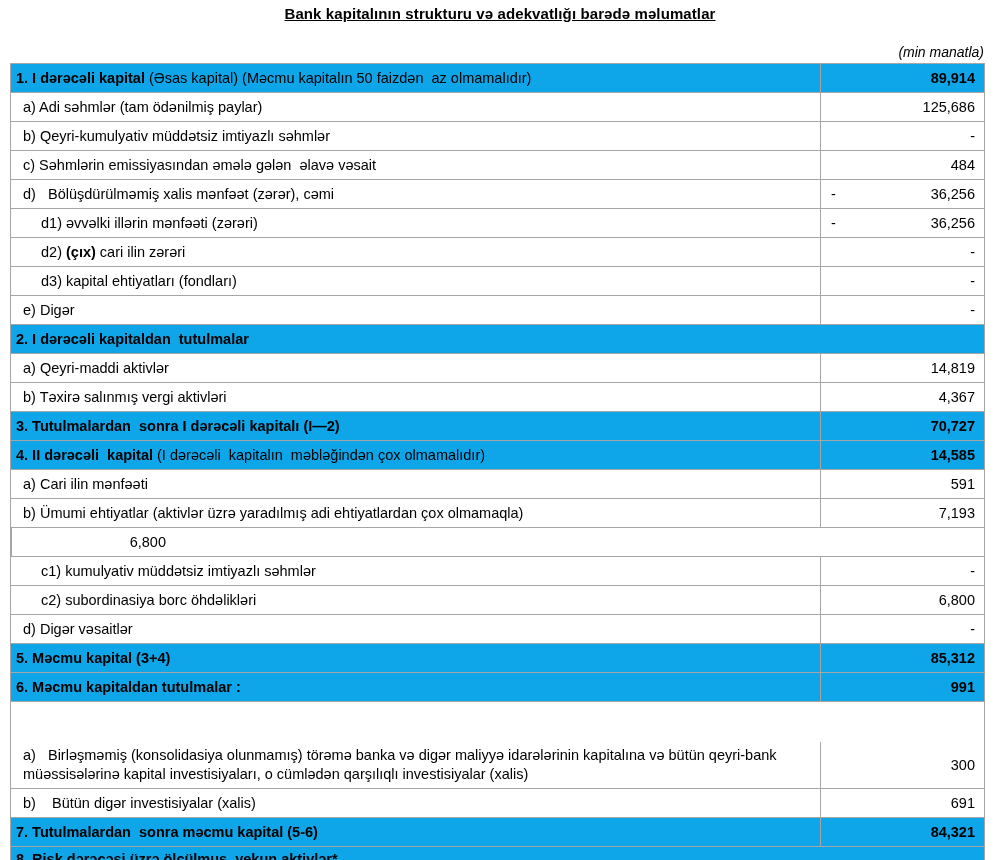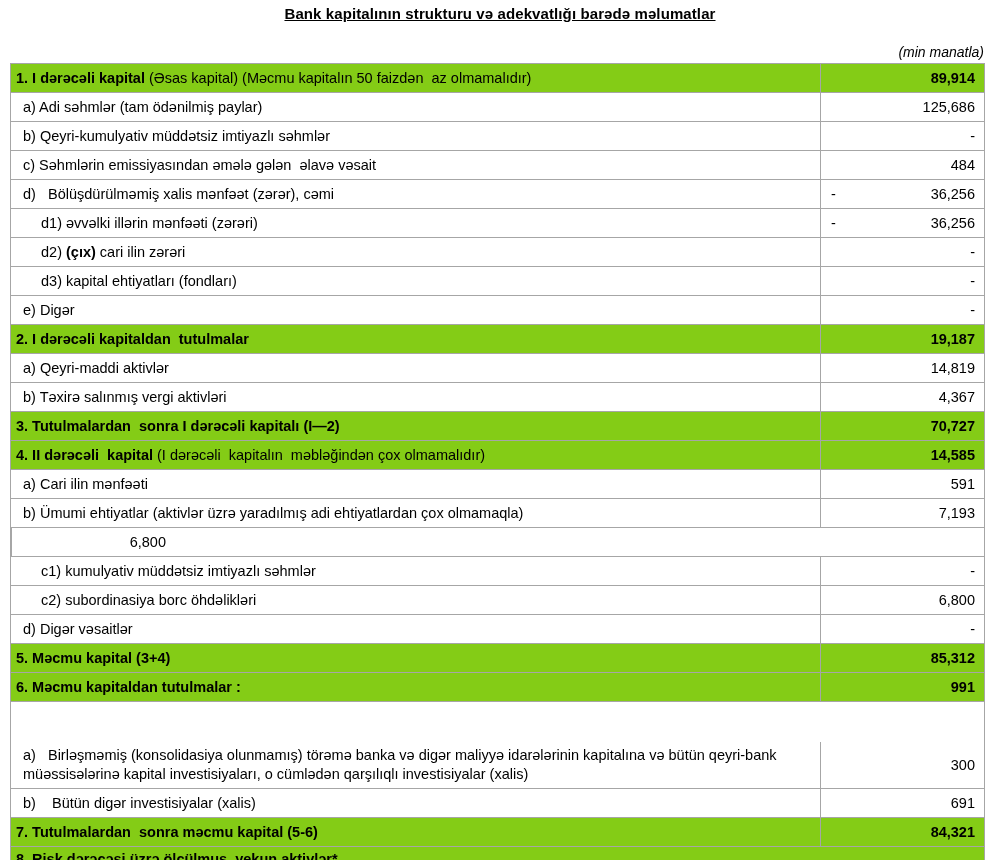--- a/index.html
+++ b/index.html
@@ -39,21 +39,21 @@
 
   .row {
     display: flex;
     align-items: stretch;
     border-bottom: 1px solid #a6a6a6;
     min-height: 29px;
     box-sizing: border-box;
   }
   .row:last-child { border-bottom: none; flex-direction: column; }
 
-  .row.section { background: #84cc16; }
+  .row.section { background: #0ea5e9; }
 
   .cell { display: flex; align-items: center; box-sizing: border-box; }
 
   .label {
     flex: 1;
     font-size: 14.5px;
     line-height: 19px;
     padding: 3px 8px 3px 5px;
   }
   .label .txt { white-space: pre-wrap; }
@@ -154,23 +154,20 @@
             <span class="txt"><span>e) Digər</span></span>
           </div>
           <div class="cell value">
             <span>-</span>
           </div>
         </div>
         <div class="row section">
           <div class="cell label">
             <span class="txt"><span class="b">2. I dərəcəli kapitaldan  tutulmalar</span></span>
           </div>
-          <div class="cell value b">
-            <span>19,187</span>
-          </div>
         </div>
         <div class="row sub">
           <div class="cell label">
             <span class="txt"><span>a) Qeyri-maddi aktivlər</span></span>
           </div>
           <div class="cell value">
             <span>14,819</span>
           </div>
         </div>
         <div class="row sub">

